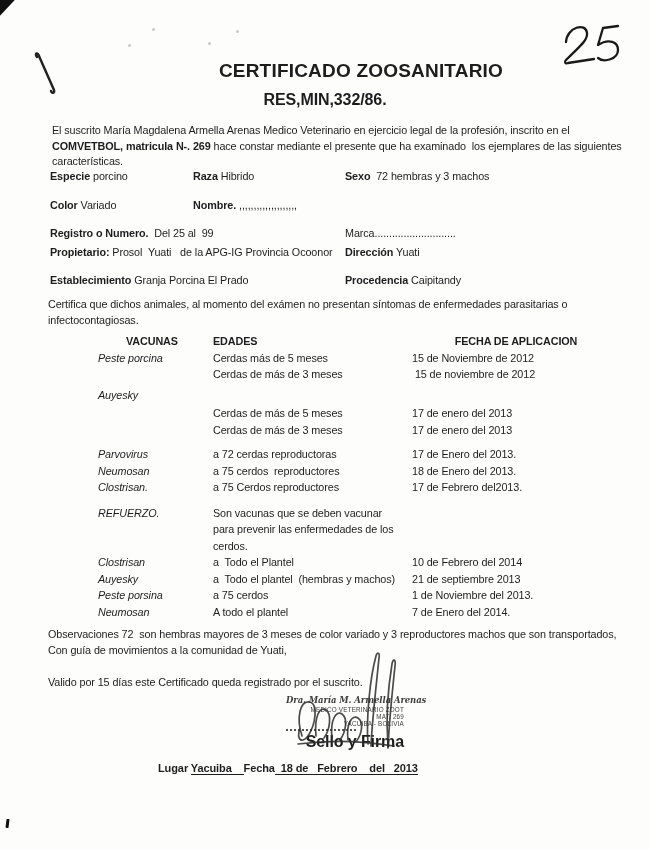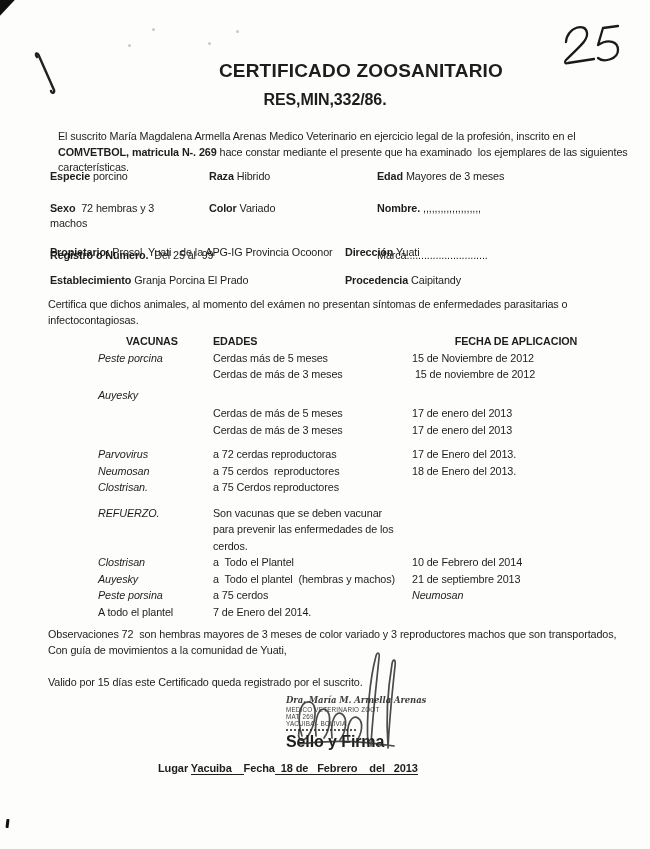--- a/index.html
+++ b/index.html
@@ -17,40 +17,40 @@
 
   .corner-mark{top:0;left:0;width:16px;height:17px;background:#101010;
     clip-path:polygon(0 0,92% 0,0 92%);}
   .bottom-tick{left:6px;top:819px;width:3px;height:9px;background:#111;transform:rotate(7deg);border-radius:1px;}
   .speck{width:3px;height:3px;border-radius:50%;background:#8a8a8a;opacity:.45;}
 
   .title{top:57px;left:0;width:100%;font-size:19px;font-weight:bold;letter-spacing:.2px;margin-left:36px;}
   .subtitle{top:88px;left:0;width:100%;font-size:16px;font-weight:bold;}
 
   .intro{top:119px;left:48px;width:586px;}
-  .fields{top:169px;left:50px;width:575px;display:grid;grid-template-columns:143px 152px 1fr;row-gap:13px;gap:16px;}
+  .fields{top:169px;left:50px;width:575px;display:grid;grid-template-columns:143px 152px 1fr;row-gap:13px;}
   .fields .span2{grid-column:1/3;}
   .proprows{top:245px;left:50px;width:575px;display:grid;grid-template-columns:295px 1fr;row-gap:12px;}
   .certifica{top:297px;left:48px;width:586px;}
 
   .vtable{top:333px;left:98px;width:510px;display:grid;grid-template-columns:115px 199px 1fr;}
   .vtable div{line-height:16.5px;}
   .vtable .hdr{font-weight:bold;}
   .vtable .hdr-vac{padding-left:28px;}
   .vtable .hdr-fec{padding-left:12px;text-align:center;}
   .vtable .vac{font-style:italic;}
   .sp4{height:4px;grid-column:1/4;}
   .sp2{height:2px;grid-column:1/4;}
   .sp8{height:8px;grid-column:1/4;}
   .sp9{height:9px;grid-column:1/4;}
 
   .observ{top:627px;left:48px;width:586px;}
   .valido{top:675px;left:48px;width:500px;}
 
-  .stamp{top:696px;left:286px;width:118px;text-align:left;color:#3f3f3f;line-height:1.15;}
+  .stamp{top:696px;left:286px;width:118px;text-align:right;color:#3f3f3f;line-height:1.15;}
   .stamp .l1{font-family:"DejaVu Serif",serif;font-style:italic;font-weight:bold;font-size:8.5px;white-space:nowrap;}
   .stamp .sm{font-size:6.3px;letter-spacing:.2px;}
   .stamp .dots{display:block;height:1px;border-top:2px dotted #555;width:70px;margin:2px auto 1px 0;}
   .stamp .caption{color:#1d1d1d;font-weight:600;font-size:16px;margin-top:1px;}
   .sig{top:648px;left:288px;pointer-events:none;}
 
   .footer{top:761px;left:158px;font-weight:bold;font-size:11px;white-space:pre;}
   .uline{border-bottom:1.6px solid #1d1d1d;}
 
   .hand25{top:14px;left:552px;}
@@ -74,28 +74,27 @@
 
   <svg class="abs hand25" width="84" height="62" viewBox="0 0 84 62">
     <title>25</title>
     <path d="M14,28 C15,13 34,8 35,19 C36,26 28,32 14,46 C12,48 13,50 16,49 L42,45" fill="none" stroke="#1a1a1a" stroke-width="2.3" stroke-linecap="round" stroke-linejoin="round"></path>
     <path d="M66,12 L51,14 L46,31 C57,24 66,28 66,36 C66,45 52,49 46,44" fill="none" stroke="#1a1a1a" stroke-width="2.3" stroke-linecap="round" stroke-linejoin="round"></path>
   </svg>
 
   <div class="abs title center">CERTIFICADO ZOOSANITARIO</div>
   <div class="abs subtitle center">RES,MIN,332/86.</div>
 
-  <p class="abs intro pre" style="margin:10px"><span>El suscrito María Magdalena Armella Arenas Medico Veterinario en ejercicio legal de la profesión, inscrito en el 
+  <p class="abs intro pre" style="margin:4px"><span>El suscrito María Magdalena Armella Arenas Medico Veterinario en ejercicio legal de la profesión, inscrito en el 
 </span><span class="b">COMVETBOL, matricula N-. 269</span><span> hace constar mediante el presente que ha examinado  los ejemplares de las siguientes 
 características.</span></p>
 
   <div class="abs fields">
     <div class="pre"><span class="b">Especie</span> <span>porcino</span></div>
     <div class="pre"><span class="b">Raza</span> <span>Hibrido</span></div>
-    <div class="pre"><span class="b">Edad</span> <span>Mayores de 3 meses</span></div>
 
     <div class="pre"><span class="b">Sexo</span>  <span>72 hembras y 3 machos</span></div>
     <div class="pre"><span class="b">Color</span> <span>Variado</span></div>
     <div class="pre"><span class="b">Nombre.</span> <span>,,,,,,,,,,,,,,,,,,,,</span></div>
 
     <div class="pre span2"><span class="b">Registro o Numero.</span>  <span>Del 25 al  99</span></div>
     <div class="pre"><span>Marca</span><span>............................</span></div>
   </div>
 
   <div class="abs proprows">
@@ -142,39 +141,41 @@
     <div class="vac pre">Parvovirus</div>
     <div class="pre">a 72 cerdas reproductoras</div>
     <div class="pre">17 de Enero del 2013.</div>
 
     <div class="vac pre">Neumosan</div>
     <div class="pre">a 75 cerdos  reproductores</div>
     <div class="pre">18 de Enero del 2013.</div>
 
     <div class="vac pre">Clostrisan.</div>
     <div class="pre">a 75 Cerdos reproductores</div>
+    <div class="pre">17 de Febrero del2013.</div>
 
     <div class="sp9"></div>
 
     <div class="vac pre">REFUERZO.</div>
     <div class="pre">Son vacunas que se deben vacunar 
 para prevenir las enfermedades de los 
 cerdos.</div>
     <div class="pre"></div>
 
     <div class="vac pre">Clostrisan</div>
     <div class="pre">a  Todo el Plantel</div>
     <div class="pre">10 de Febrero del 2014</div>
 
     <div class="vac pre">Auyesky</div>
     <div class="pre">a  Todo el plantel  (hembras y machos)</div>
     <div class="pre">21 de septiembre 2013</div>
 
     <div class="vac pre">Peste porsina</div>
     <div class="pre">a 75 cerdos</div>
+    <div class="pre">1 de Noviembre del 2013.</div>
 
     <div class="vac pre">Neumosan</div>
     <div class="pre">A todo el plantel</div>
     <div class="pre">7 de Enero del 2014.</div>
   </div>
 
   <p class="abs observ pre" style="margin:0">Observaciones 72  son hembras mayores de 3 meses de color variado y 3 reproductores machos que son transportados, 
 Con guía de movimientos a la comunidad de Yuati,</p>
 
   <p class="abs valido pre" style="margin:0">Valido por 15 días este Certificado queda registrado por el suscrito.</p>

